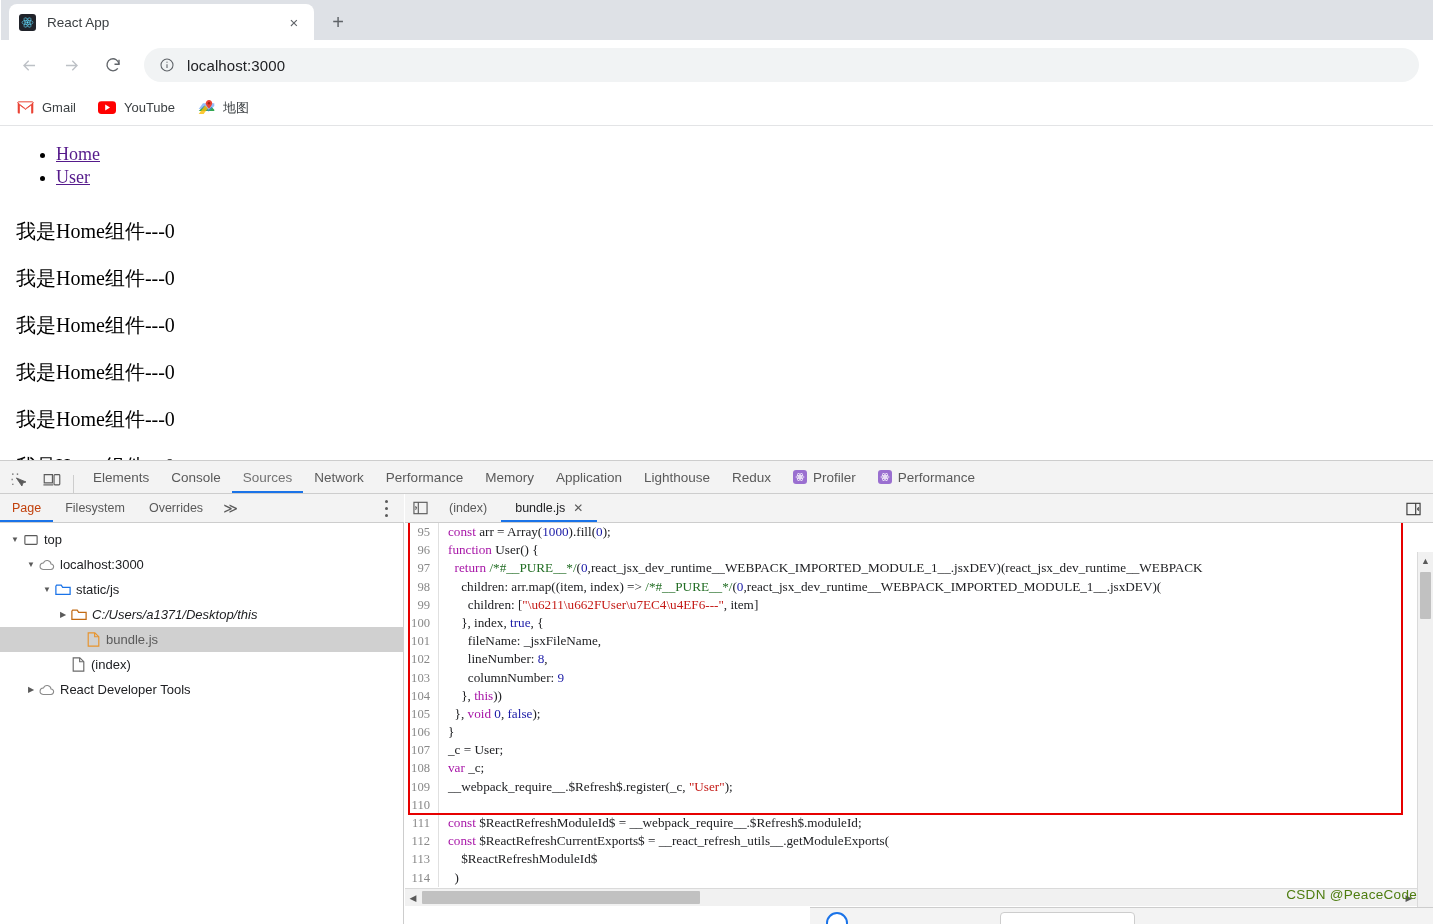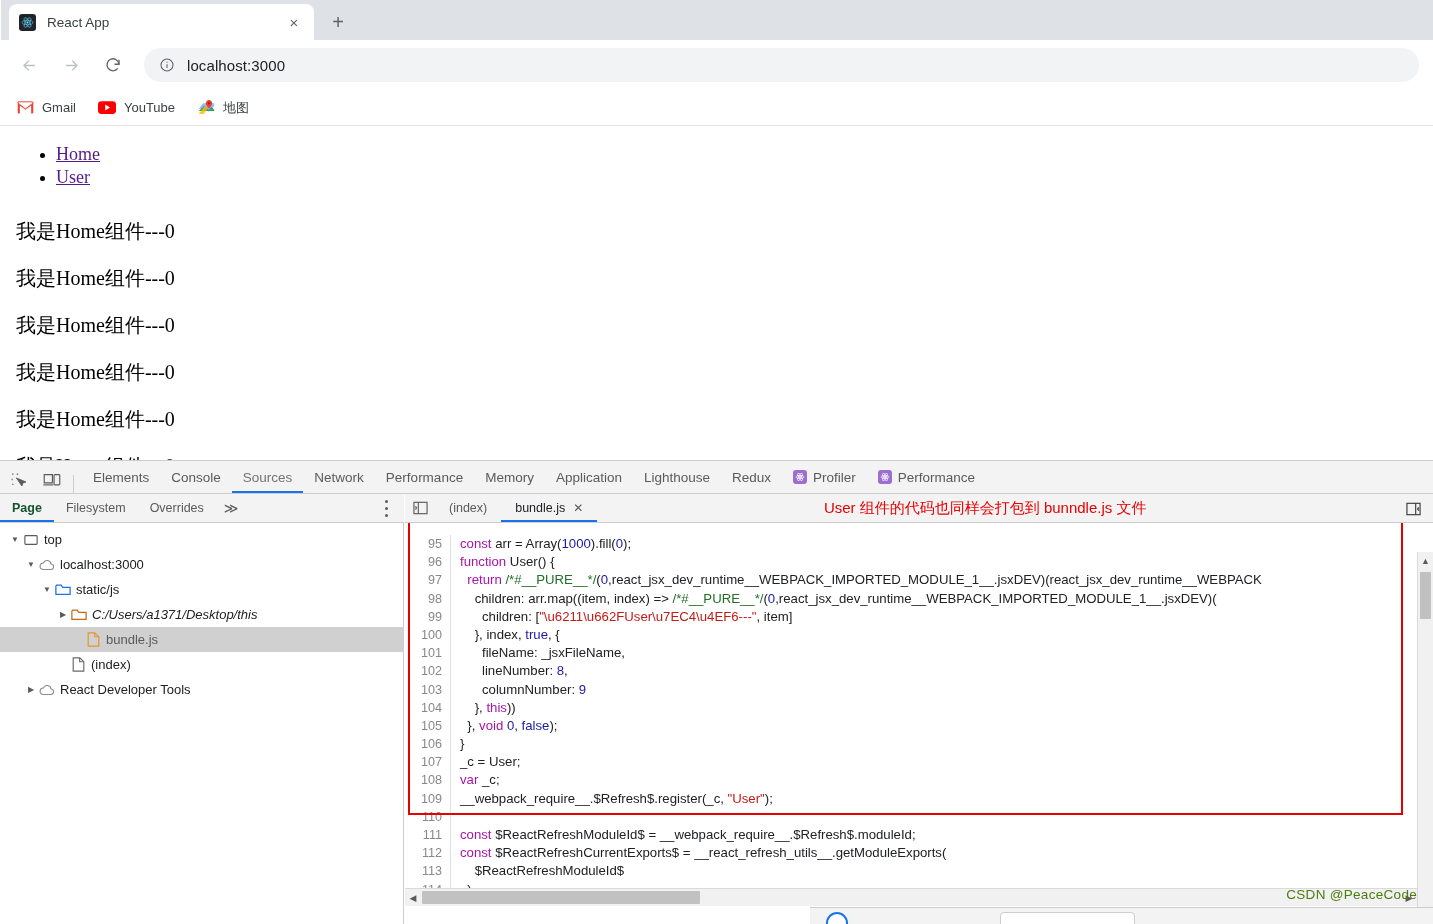--- a/index.html
+++ b/index.html
@@ -123,21 +123,21 @@
   }
   .sn-tabs {
     position:absolute; left:0; top:0; width:404px; height:29px;
     background:#f3f3f3; border-bottom:1px solid #cdcdcd;
     display:flex; align-items:center;
   }
   .sn-tab {
     height:28px; padding:0 12px; display:flex; align-items:center;
     font-size:12.5px; color:#5a5a5a;
   }
-  .sn-tab.active { color:#14532d; box-shadow:inset 0 -2px 0 #1a73e8;font-weight:bold; }
+  .sn-tab.active { color:#c2410c; box-shadow:inset 0 -2px 0 #1a73e8; }
   .sn-more { padding:0 8px; font-size:14px; color:#5a5a5a; display:flex; align-items:center; height:28px;}
   .sn-kebab {
     position:absolute; right:10px; top:6px; width:16px; height:17px;
     display:flex; flex-direction:column; align-items:center; justify-content:space-between;
   }
   .sn-kebab i { width:3px; height:3px; background:#5a5a5a; border-radius:50%; display:block; }
 
   .tree { position:absolute; left:0; top:29px; width:404px; bottom:0; overflow:hidden; padding-top:4px; }
   .tnode {
     display:flex; align-items:center; height:25px; font-size:13px; color:#202124;
@@ -173,22 +173,22 @@
     position:absolute; right:10px; top:5px; width:20px; height:19px;
     display:flex; align-items:center; justify-content:center; color:#3a3a3a;
   }
 
   .code-area {
     position:absolute; left:0; top:29px; right:0; bottom:0;
     overflow:hidden; background:#fff;
   }
   .code-scroll { position:absolute; left:0; top:0; right:16px; bottom:30px; overflow:hidden; }
   pre.code {
-    margin:12px; padding:0;
-    font-family:Liberation Sans, sans-serif;
+    margin:0; padding:0;
+    font-family:Liberation Serif, serif;
     font-size:13.2px; line-height:18.2px; white-space:pre;
   }
   .ln {
     display:inline-block; width:34px; text-align:right; padding-right:8px;
     color:#888; border-right:1px solid #e0e0e0; margin-right:9px;
     font-size:12.6px;
   }
   .cl { display:block; height:18.2px; }
   .kw  { color:#a715a7; }      
   .num { color:#1a1aa6; }      
@@ -517,21 +517,20 @@
             <path d="M4.2 8 2.6 6.3M4.2 8l-1.6 1.7"></path>
         </svg>
       </div>
       <div class="ed-tab">
         <span>(index)</span>
       </div>
       <div class="ed-tab active">
         <span>bundle.js</span>
         <span class="x">✕</span>
       </div>
-      <div class="ed-annotation">User 组件的代码也同样会打包到 bunndle.js 文件</div>
       <div class="ed-right-toggle">
         <svg width="15" height="14" viewBox="0 0 17 16" fill="none" stroke="#3a3a3a" stroke-width="1.3">
           <rect x="1" y="1.5" width="15" height="13"></rect>
             <path d="M11 1.5v13"></path>
             <path d="M13 8l1.6-1.7M13 8l1.6 1.7"></path>
         </svg>
       </div>
     </div>
 
     <div class="code-area">

